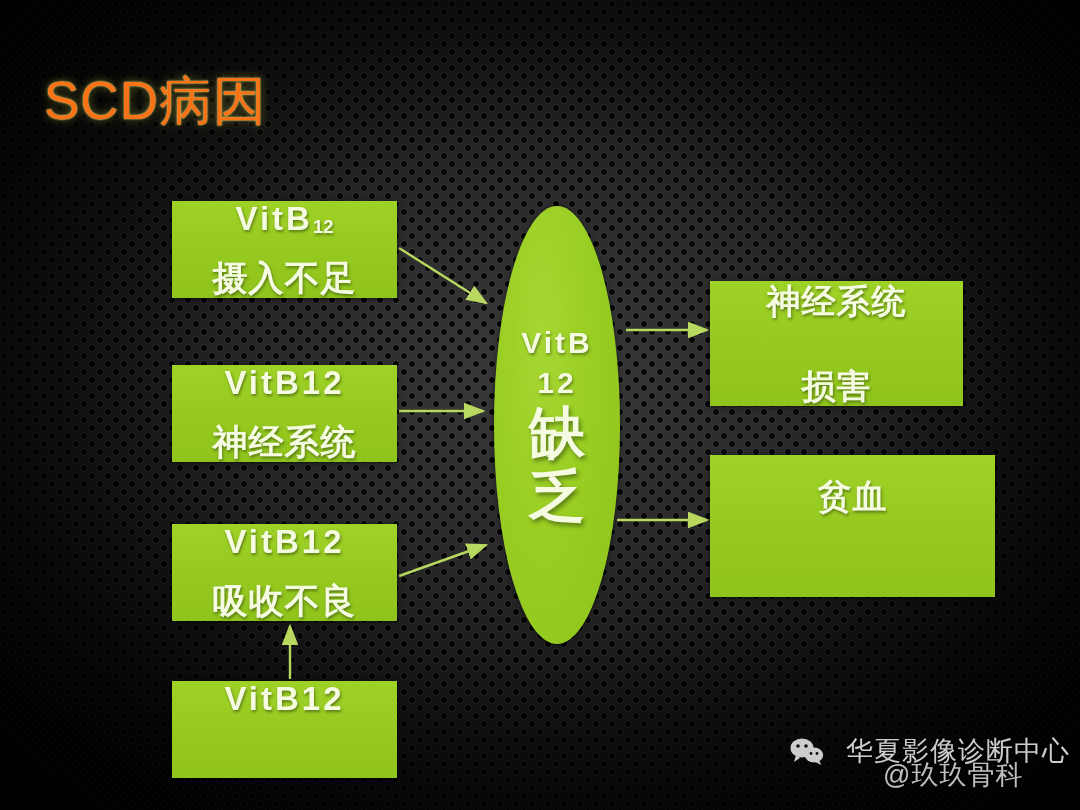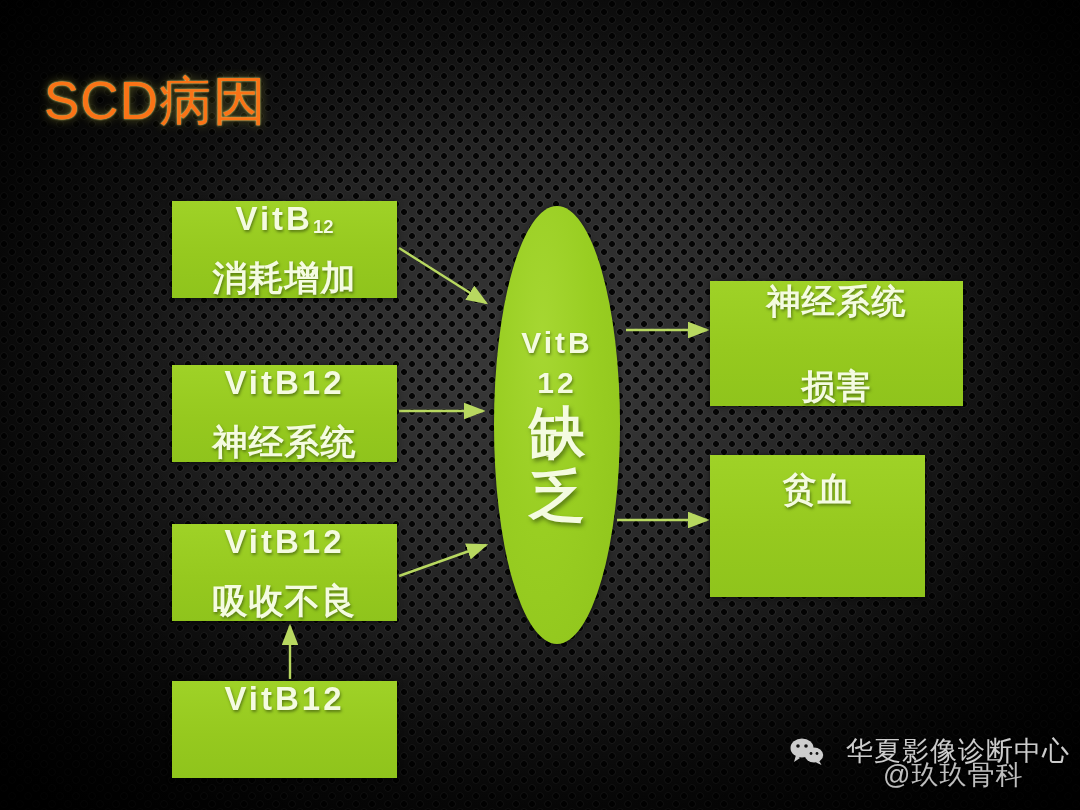--- a/index.html
+++ b/index.html
@@ -89,22 +89,22 @@
   
   #node-intake   { left: 172px; top: 201px; width: 225px; height: 97px; }
   #node-consume  { left: 172px; top: 365px; width: 225px; height: 97px; }
   #node-absorb   { left: 172px; top: 524px; width: 225px; height: 97px; }
   #node-metab    { left: 172px; top: 681px; width: 225px; height: 97px; }
 
   
   #node-neuro { left: 710px; top: 281px; width: 253px; height: 125px; }
   #node-neuro .cjk { font-size: 34px; }
   #node-anemia {
-    left: 710px; top: 455px; width: 215px; height: 142px;
-    justify-content: flex-start; padding-top: 14px;
+    left: 710px; top: 455px; width: 285px; height: 142px;
+    justify-content: flex-start; padding-top: 21px;
   }
   #node-anemia .cjk { font-size: 34px; }
 
   
   #node-deficiency {
     left: 494px; top: 206px; width: 126px; height: 438px;
     border-radius: 50%;
     justify-content: center;
     gap: 2px;
     background: radial-gradient(ellipse at 38% 30%, #a6d732 0%, #99ce22 45%, #8ec31b 100%);
@@ -178,21 +178,21 @@
     <line x1="399" y1="248" x2="486" y2="303" stroke="#b8d860" stroke-width="2.4" marker-end="url(#ah)"></line>
     <line x1="399" y1="411" x2="483" y2="411" stroke="#b8d860" stroke-width="2.4" marker-end="url(#ah)"></line>
     <line x1="399" y1="576" x2="486" y2="545" stroke="#b8d860" stroke-width="2.4" marker-end="url(#ah)"></line>
     <line x1="290" y1="679" x2="290" y2="626" stroke="#b8d860" stroke-width="2.4" marker-end="url(#ah)"></line>
     <line x1="626" y1="330" x2="707" y2="330" stroke="#b8d860" stroke-width="2.4" marker-end="url(#ah)"></line>
     <line x1="617" y1="520" x2="707" y2="520" stroke="#b8d860" stroke-width="2.4" marker-end="url(#ah)"></line>
   </svg>
 
   <div class="node" id="node-intake">
     <span class="ln lat-lat"><span>VitB</span><sub>12</sub></span>
-    <span class="ln cjk">消耗增加</span>
+    <span class="ln cjk">摄入不足</span>
   </div>
 
   <div class="node" id="node-consume">
     <span class="ln lat-lat">VitB12</span>
     <span class="ln cjk">神经系统</span>
   </div>
 
   <div class="node" id="node-absorb">
     <span class="ln lat-lat">VitB12</span>
     <span class="ln cjk">吸收不良</span>

